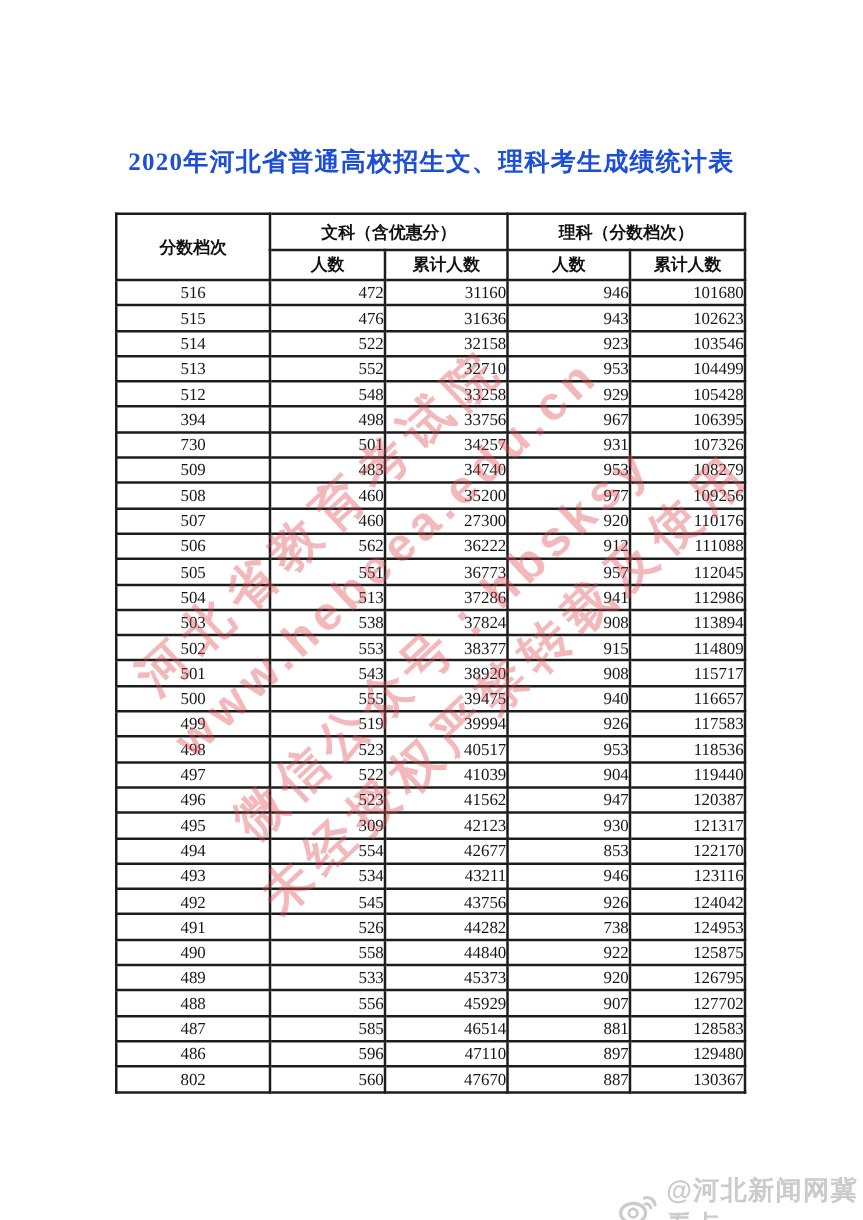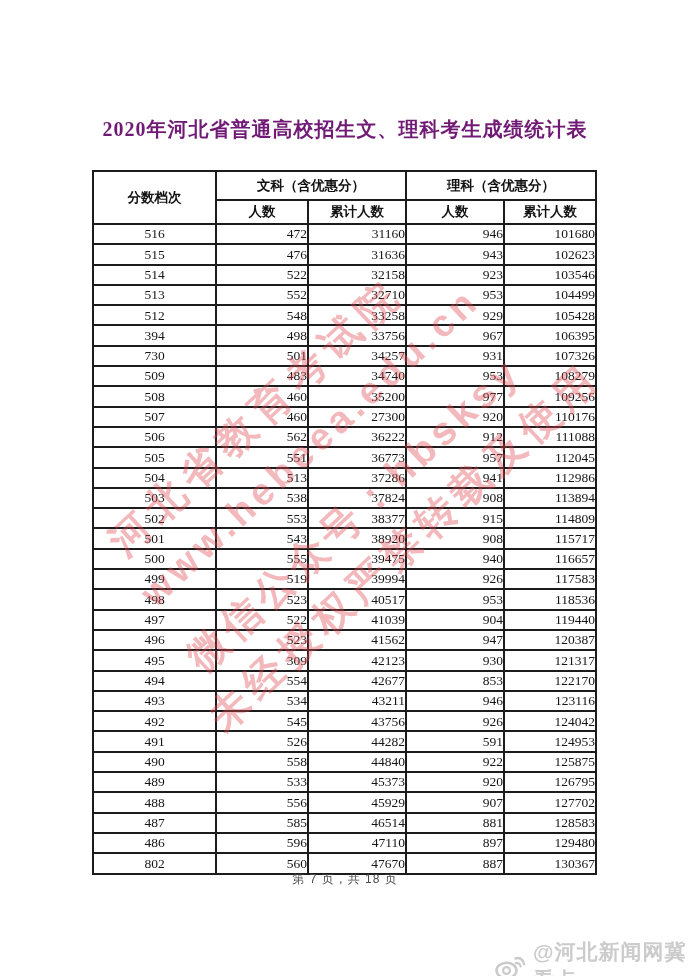--- a/index.html
+++ b/index.html
@@ -9,21 +9,21 @@
     background:#ffffff;
     overflow:hidden;
     font-family:"Liberation Serif","DejaVu Serif",serif;
     color:#1a1a1a;
   }
   .doc-title{
     position:absolute;top:116px;left:0;right:0;
     text-align:center;
     font-size:20px;font-weight:bold;
     letter-spacing:1px;
-    color:#701a75;
+    color:#1d4ed8;
   }
   table.stats{
     position:absolute;left:92px;top:170px;
     width:503px;
     border-collapse:collapse;
     table-layout:fixed;
   }
   table.stats th, table.stats td{
     border:2px solid #1c1c1c;
     padding:0;
@@ -96,21 +96,21 @@
       <col style="width:123px">
       <col style="width:92px">
       <col style="width:98px">
       <col style="width:98px">
       <col style="width:92px">
     </colgroup>
     <thead>
       <tr class="group-row">
         <th rowspan="2">分数档次</th>
         <th colspan="2">文科（含优惠分）</th>
-        <th colspan="2">理科（含优惠分）</th>
+        <th colspan="2">理科（分数档次）</th>
       </tr>
       <tr class="sub-row">
         <th>人数</th>
         <th>累计人数</th>
         <th>人数</th>
         <th>累计人数</th>
       </tr>
     </thead>
     <tbody>
         <tr>
@@ -285,21 +285,21 @@
           <td class="c-score">492</td>
           <td class="c-num">545</td>
           <td class="c-num">43756</td>
           <td class="c-num">926</td>
           <td class="c-num">124042</td>
         </tr>
         <tr>
           <td class="c-score">491</td>
           <td class="c-num">526</td>
           <td class="c-num">44282</td>
-          <td class="c-num">591</td>
+          <td class="c-num">738</td>
           <td class="c-num">124953</td>
         </tr>
         <tr>
           <td class="c-score">490</td>
           <td class="c-num">558</td>
           <td class="c-num">44840</td>
           <td class="c-num">922</td>
           <td class="c-num">125875</td>
         </tr>
         <tr>
@@ -338,21 +338,20 @@
           <td class="c-num">130367</td>
         </tr>
       </tbody>
   </table>
 
   <div class="wm wm-1">河北省教育考试院</div>
   <div class="wm wm-2">www.hebeea.edu.cn</div>
   <div class="wm wm-3">微信公众号：hbsksy</div>
   <div class="wm wm-4">未经授权严禁转载及使用</div>
 
-  <div class="page-footer">第 7 页，共 18 页</div>
 
   <div class="weibo-mark">
     <span>
       <svg width="34" height="28" viewBox="0 0 34 28">
         <ellipse cx="12.5" cy="18.5" rx="10" ry="7.8" fill="none" stroke="currentColor" stroke-width="2.6"></ellipse>
         <circle cx="12.5" cy="18.5" r="3.4" fill="none" stroke="currentColor" stroke-width="2.2"></circle>
         <path d="M21.5 6.5 c4 -1.6 8 1.4 8.6 5.6" fill="none" stroke="currentColor" stroke-width="2.5" stroke-linecap="round"></path>
         <path d="M21.8 11.2 c2.2 -0.8 4.4 0.9 4.8 3.2" fill="none" stroke="currentColor" stroke-width="2.3" stroke-linecap="round"></path>
       </svg>
     </span>

